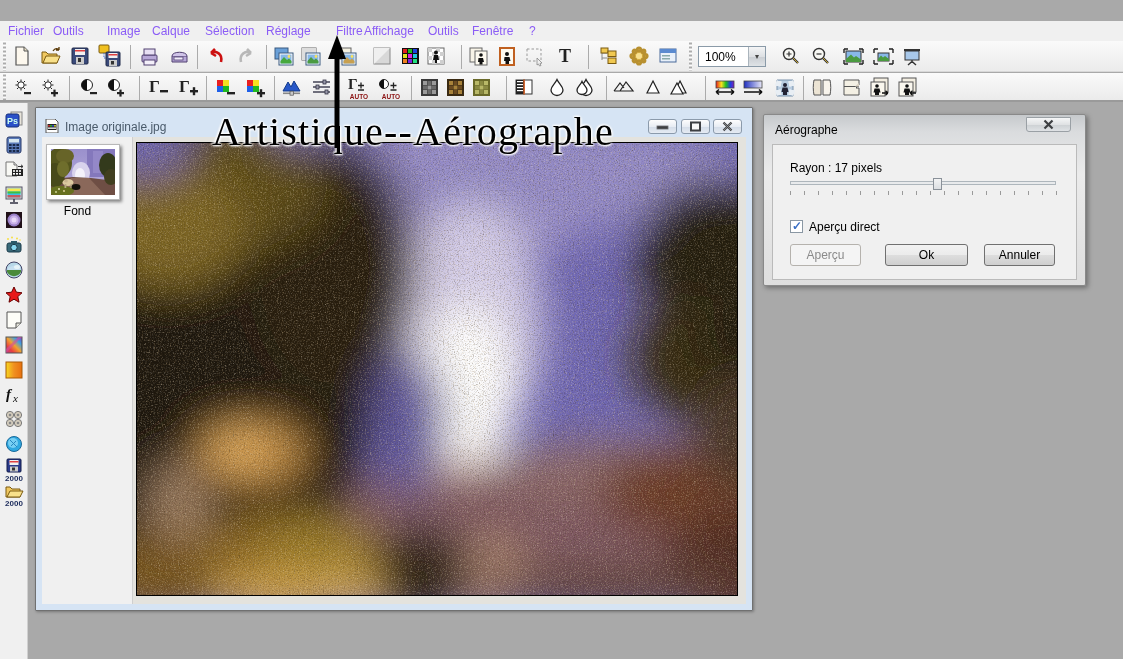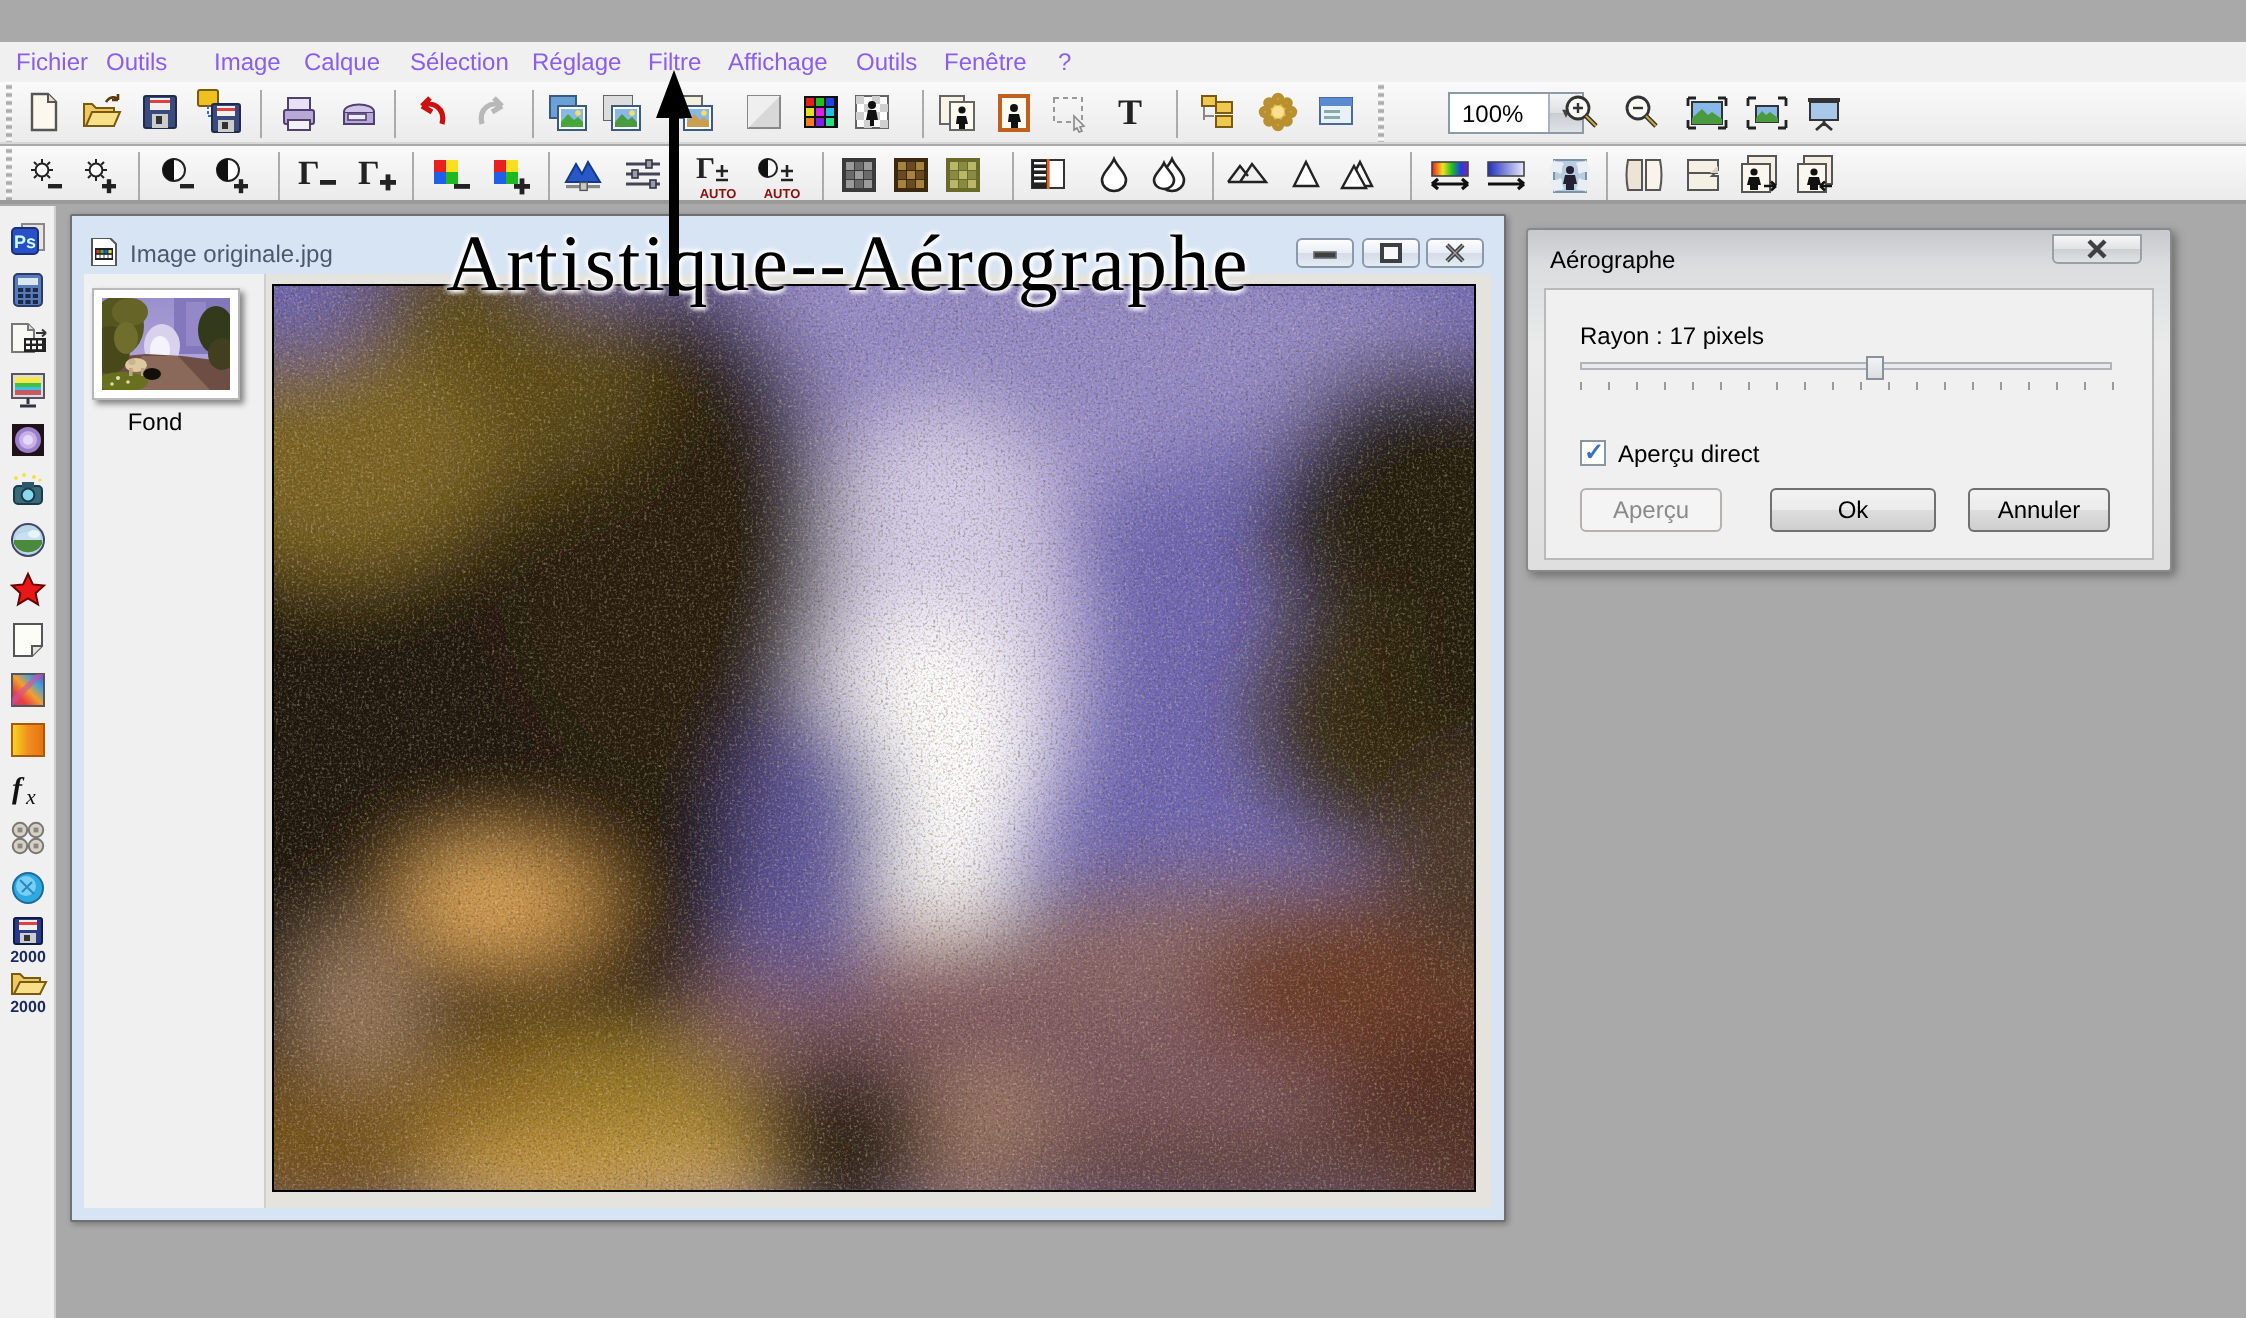--- a/index.html
+++ b/index.html
@@ -20,21 +20,21 @@
 #menubar { position:absolute; left:0; top:21px; width:1123px; height:20px; background:#f0f0f0; font-size:12px; color:#8b5cf6; }
 #menubar span { position:absolute; top:3px; }
 
 .toolbar { position:absolute; left:0; width:1123px; background:linear-gradient(to bottom,#fafafa,#ebebeb); }
 #tb1 { top:41px; height:31px; border-bottom:1px solid #d8d8d8;}
 #tb2 { top:73px; height:29px; border-bottom:2px solid #9a9a9a;}
 .ico { position:absolute; }
 .sico { position:absolute; left:4px; }
 .vsep { position:absolute; width:1px; height:24px; background:#ababab; }
 .grip { position:absolute; top:0; bottom:0; width:3px; background:repeating-linear-gradient(to bottom,#fff 0,#fff 1px,#9a9a9a 2px,#9a9a9a 3px, #fff 4px); opacity:0.8; }
-#combo { position:absolute; left:698px; top:5px; width:68px; height:21px; background:#fff; border:1px solid #8a9aa8; font-size:12px;margin-left:26px; }
+#combo { position:absolute; left:698px; top:5px; width:68px; height:21px; background:#fff; border:1px solid #8a9aa8; font-size:12px; }
 #combo span { position:absolute; left:6px; top:3px; }
 #combo .cbtn { position:absolute; right:0; top:0; width:17px; height:19px; background:linear-gradient(to bottom,#f4f5f6,#dde0e3 50%,#c9cdd2 51%,#dfe3e6); border-left:1px solid #aab4bc; text-align:center; font-size:8px; color:#444; line-height:19px; }
 
 #sidebar { position:absolute; left:0; top:103px; width:28px; height:556px; background:#f0f0f0; border-right:1px solid #d0d0d0; }
 #mdi { position:absolute; left:28px; top:103px; width:1095px; height:556px; background:#a9a9a9; }
 
 #imgwin { position:absolute; left:35px; top:107px; width:718px; height:504px;
   background:#d6e4f4; border:1px solid #707070; border-radius:1px; box-shadow:1px 1px 3px rgba(0,0,0,0.3);padding-left:32px; }
 #imgwin .wtitle { position:absolute; left:0; top:0; width:100%; height:29px; }
 #imgwin .wicon2 { position:absolute; left:9px; top:11px; }
@@ -62,35 +62,35 @@
 #sthumb { position:absolute; left:142px; top:-4px; width:9px; height:12px; background:linear-gradient(to bottom,#f2f3f4,#dcdfe2); border:1px solid #8a9199; }
 #ticks { position:absolute; left:17px; top:46px; width:267px; height:4px; background:repeating-linear-gradient(to right,#9a9a9a 0 1px,transparent 1px 14px); }
 #chk { position:absolute; left:17px; top:75px; width:13px; height:13px; background:#fff; border:1px solid #8a97a3; }
 #chk:before { content:"\2713"; position:absolute; left:1px; top:-2px; font-size:12px; color:#3a6fc4; font-weight:bold;}
 #chklbl { position:absolute; left:36px; top:75px; font-size:12px; color:#000; }
 .dbtn { position:absolute; top:99px; height:22px; font-size:12px; text-align:center; line-height:20px; border-radius:3px; }
 #btnApercu { left:17px; width:71px; border:1px solid #b5b2ad; background:#f4f4f4; color:#8a8a8a; }
 #btnOk { left:112px; width:83px; border:1px solid #707070; background:linear-gradient(to bottom,#f2f2f2,#ebebeb 50%,#dddddd 51%,#cfcfcf); color:#000; }
 #btnAnnuler { left:211px; width:71px; border:1px solid #707070; background:linear-gradient(to bottom,#f2f2f2,#ebebeb 50%,#dddddd 51%,#cfcfcf); color:#000; }
 
-#bigtext { position:absolute; left:16px; top:108px; width:816px; text-align:center; font-family:"Liberation Serif", serif; font-size:40px; letter-spacing:1.2px; color:#000; z-index:50;
+#bigtext { position:absolute; left:5px; top:108px; width:816px; text-align:center; font-family:"Liberation Serif", serif; font-size:40px; letter-spacing:1.2px; color:#000; z-index:50;
   text-shadow:0 0 3px #fff, 0 0 3px #fff, 1px 1px 2px #fff, -1px -1px 2px #fff; }
 #arrow { position:absolute; left:317px; top:35px; z-index:60; }
 </style>
 </head>
 <body>
 <div id="app">
   <div id="menubar">
     <span style="left:8px">Fichier</span>
       <span style="left:53px">Outils</span>
       <span style="left:107px">Image</span>
     <span style="left:152px">Calque</span>
       <span style="left:205px">Sélection</span>
       <span style="left:266px">Réglage</span>
-    <span style="left:324px">Filtre</span>
+    <span style="left:336px">Filtre</span>
       <span style="left:364px">Affichage</span>
       <span style="left:428px">Outils</span>
     <span style="left:472px">Fenêtre</span>
       <span style="left:529px">?</span>
   </div>
   <div id="tb1" class="toolbar">
     <div class="grip" style="left:3px"></div>
     <svg class="ico" style="left:12px;top:5px" width="20" height="20">
         <path d="M4 1 L12 1 L16 5 L16 19 L4 19 Z" fill="#fdf8ee" stroke="#555" stroke-width="1.2"></path>
         <path d="M12 1 L12 5 L16 5" fill="#e8e0c8" stroke="#555"></path>

